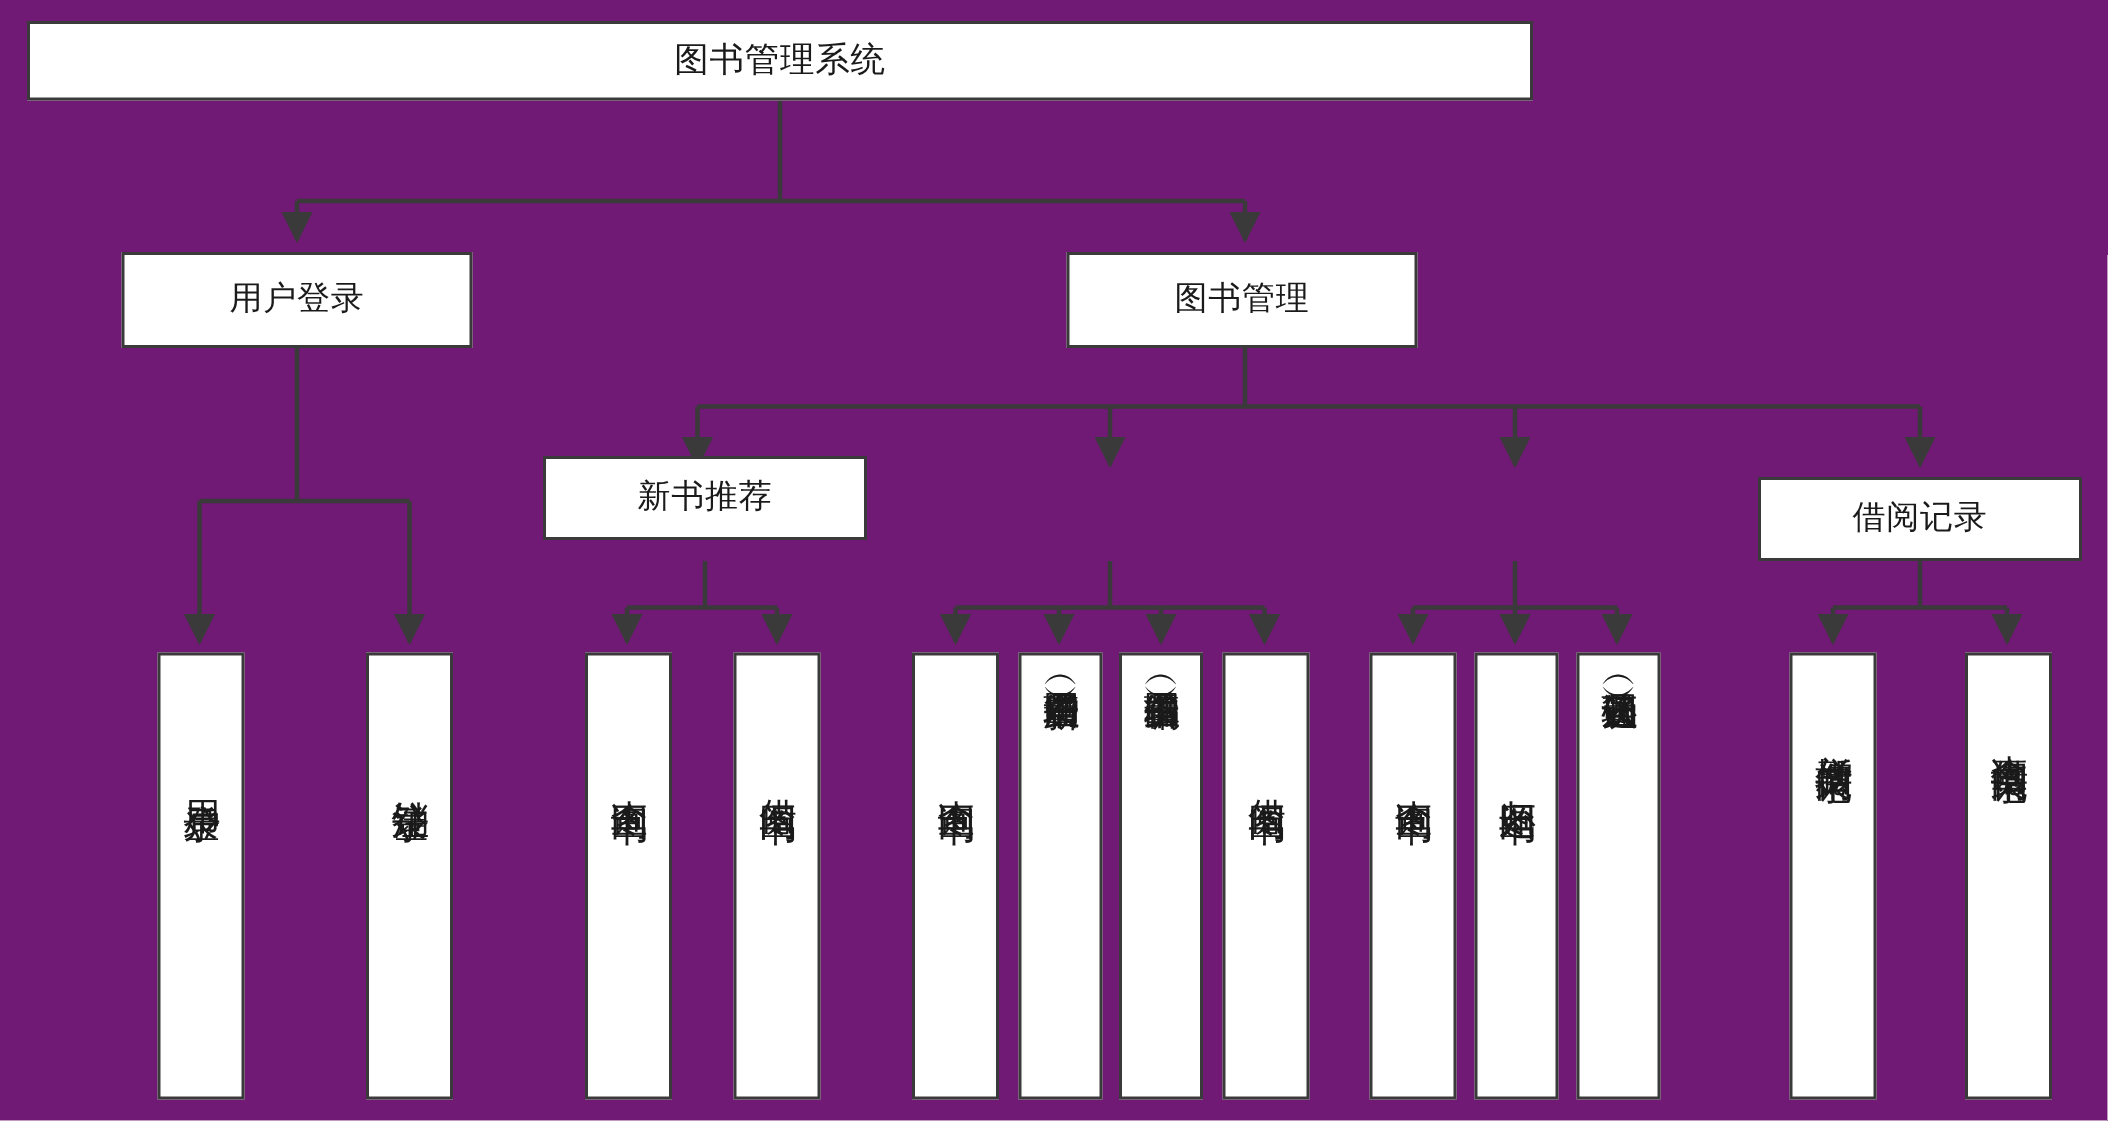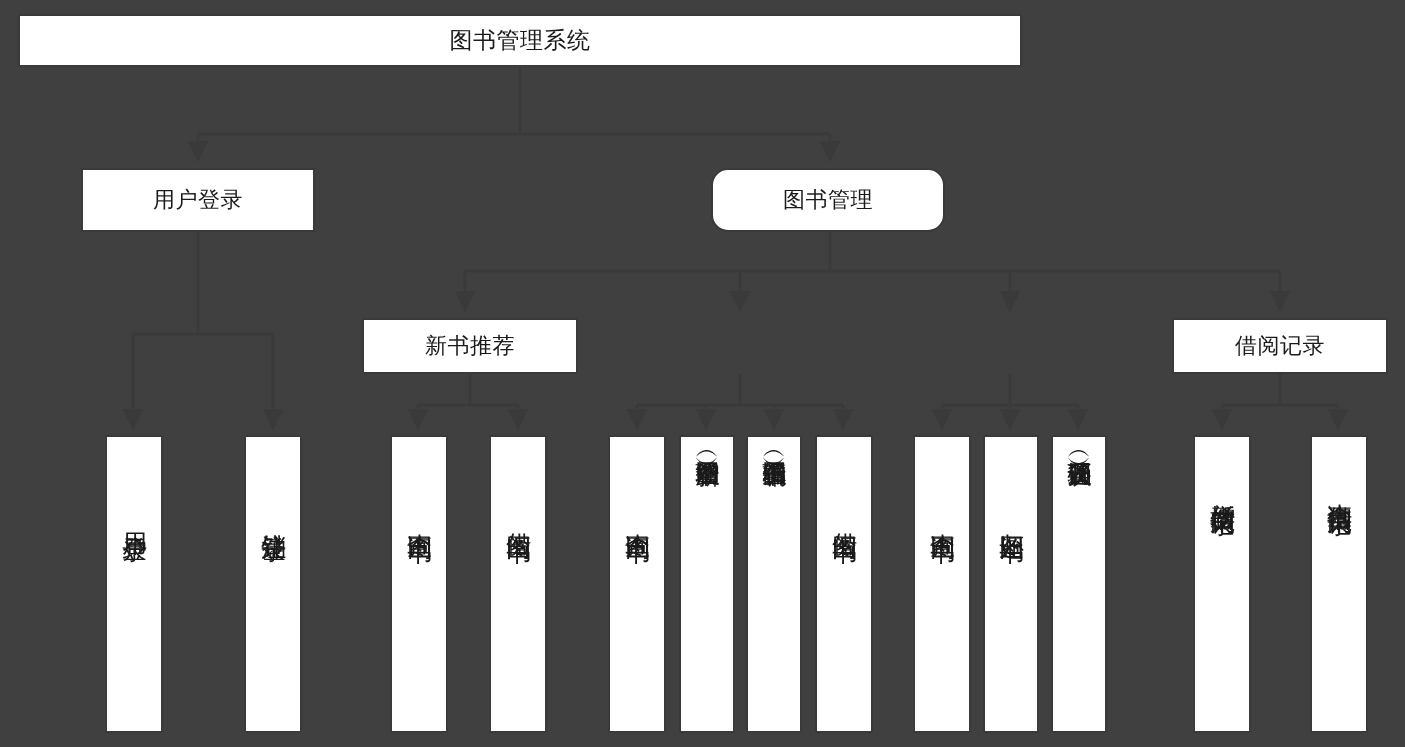--- a/index.html
+++ b/index.html
@@ -8,21 +8,21 @@
     padding: 0;
     background: #ffffff;
   }
   body {
     font-family: "DejaVu Sans", "Liberation Sans", sans-serif;
   }
   #canvas {
     position: relative;
     width: 1405px;
     height: 747px;
-    background: #404040;
+    background: #701a75;
     overflow: hidden;
   }
   #edges {
     position: absolute;
     left: 0;
     top: 0;
     width: 1405px;
     height: 747px;
   }
   .node {
@@ -142,25 +142,25 @@
     </g>
   </svg>
 
   <div class="node h root" style="left:18px; top:14px; width:1004px; height:53px;">
     <span class="lbl">图书管理系统</span>
   </div>
 
   <div class="node h" style="left:81px; top:168px; width:234px; height:64px;">
     <span class="lbl">用户登录</span>
   </div>
-  <div class="node h" style="left:711px; top:168px; width:234px; height:64px;border-radius:17px;">
+  <div class="node h" style="left:711px; top:168px; width:234px; height:64px;">
     <span class="lbl">图书管理</span>
   </div>
 
-  <div class="node h" style="left:362px; top:318px; width:216px; height:56px;">
+  <div class="node h" style="left:362px; top:304px; width:216px; height:56px;">
     <span class="lbl">新书推荐</span>
   </div>
   <div class="node h" style="left:1172px; top:318px; width:216px; height:56px;">
     <span class="lbl">借阅记录</span>
   </div>
 
   <div class="node v mid" style="left:105px; top:435px; width:58px; height:298px;">
     <span class="lbl">用户登录</span>
   </div>
   <div class="node v mid" style="left:244px; top:435px; width:58px; height:298px;">

